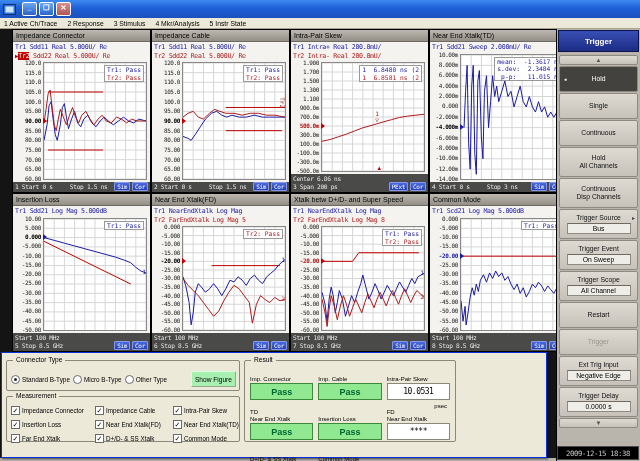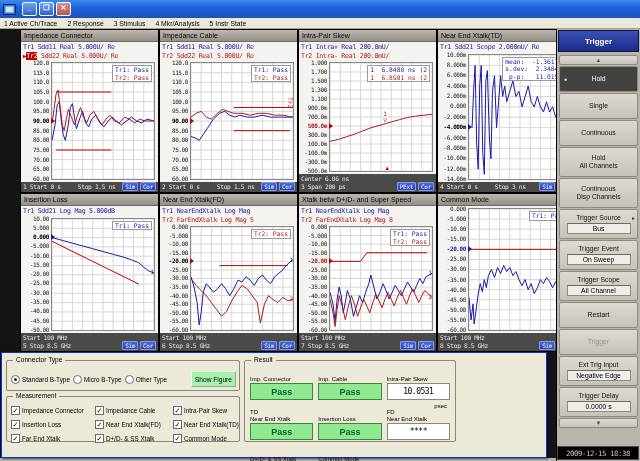--- a/index.html
+++ b/index.html
@@ -15,21 +15,21 @@
   .win-btn{width:13px;height:12px;margin-left:2px;border:1px solid #fff;border-radius:2px;
     font-size:7px;line-height:10px;text-align:center;color:#fff;font-weight:bold;}
   .wb-blue{background:linear-gradient(#6ea6f5,#2b63c9);}
   .wb-red{background:linear-gradient(#d89090,#b05858);}
   .menubar{position:absolute;left:0;top:18px;width:640px;height:11px;background:#ece9d8;
     border-bottom:1px solid #a8a48c;display:flex;align-items:center;gap:10px;padding:0 4px;
     box-sizing:border-box;font-size:6.8px;color:#000;}
   .menu-item{white-space:nowrap;}
   
   .main{position:absolute;left:0;top:29px;width:640px;height:432px;background:#141414;}
-  .prow{position:absolute;left:0;display:flex;width:556px;padding-left:20px;}
+  .prow{position:absolute;left:12px;display:flex;width:556px;}
   #row1{top:0;height:164px;}
   #row2{top:164px;height:159px;}
   .panel{width:139px;display:flex;flex-direction:column;border:1px solid #000;
     box-sizing:border-box;background:#e8e8e8;}
   .p-title{height:11px;background:linear-gradient(180deg,#bdb9b1,#938f87);color:#000;
     font-size:7px;line-height:11px;padding-left:3px;white-space:nowrap;overflow:hidden;
     border-bottom:1px solid #6e6a62;}
   .p-traces{background:#f4f3f0;padding:1px 0 0 2px;}
   .p-trace-line{font-family:"DejaVu Sans Mono",monospace;font-size:6.6px;line-height:8.5px;
     white-space:nowrap;overflow:hidden;letter-spacing:-0.3px;}
@@ -348,21 +348,21 @@
             <div class="f-line">3 Span 200 ps</div>
             <div class="f-btns">
               <span class="f-btn">PExt</span>
               <span class="f-btn">Cor</span>
             </div>
           </div>
         </div>
         <div class="panel">
           <div class="p-title">Near End Xtalk(TD)</div>
           <div class="p-traces">
-            <div class="p-trace-line tr-blue"><span class="tr-name">Tr1</span><span class="tr-rest"> Sdd21 Scope 2.000mU/ Re</span></div>
+            <div class="p-trace-line tr-blue"><span class="tr-name">Tr1</span><span class="tr-rest"> Sdd21 Sweep 2.000mU/ Re</span></div>
           </div>
           <div class="p-body">
             <div class="p-yaxis">
               <span>10.00m</span>
               <span>8.000m</span>
               <span>6.000m</span>
               <span>4.000m</span>
               <span>2.000m</span>
               <span>0.000</span>
               <span>-2.000m</span>
@@ -609,20 +609,23 @@
             <div class="f-line">Start 100 MHz</div>
             <div class="f-line">7 Stop 8.5 GHz</div>
             <div class="f-btns">
               <span class="f-btn">Sim</span>
               <span class="f-btn">Cor</span>
             </div>
           </div>
         </div>
         <div class="panel">
           <div class="p-title">Common Mode</div>
+          <div class="p-traces">
+            <div class="p-trace-line tr-blue"><span class="tr-name">Tr1</span><span class="tr-rest"> Scd21 Log Mag 5.000dB</span></div>
+          </div>
           <div class="p-body">
             <div class="p-yaxis">
               <span>0.000</span>
               <span>-5.000</span>
               <span>-10.00</span>
               <span>-15.00</span>
               <span class="ref" style="color: rgb(26, 26, 166);">-20.00</span>
               <span>-25.00</span>
               <span>-30.00</span>
               <span>-35.00</span>

